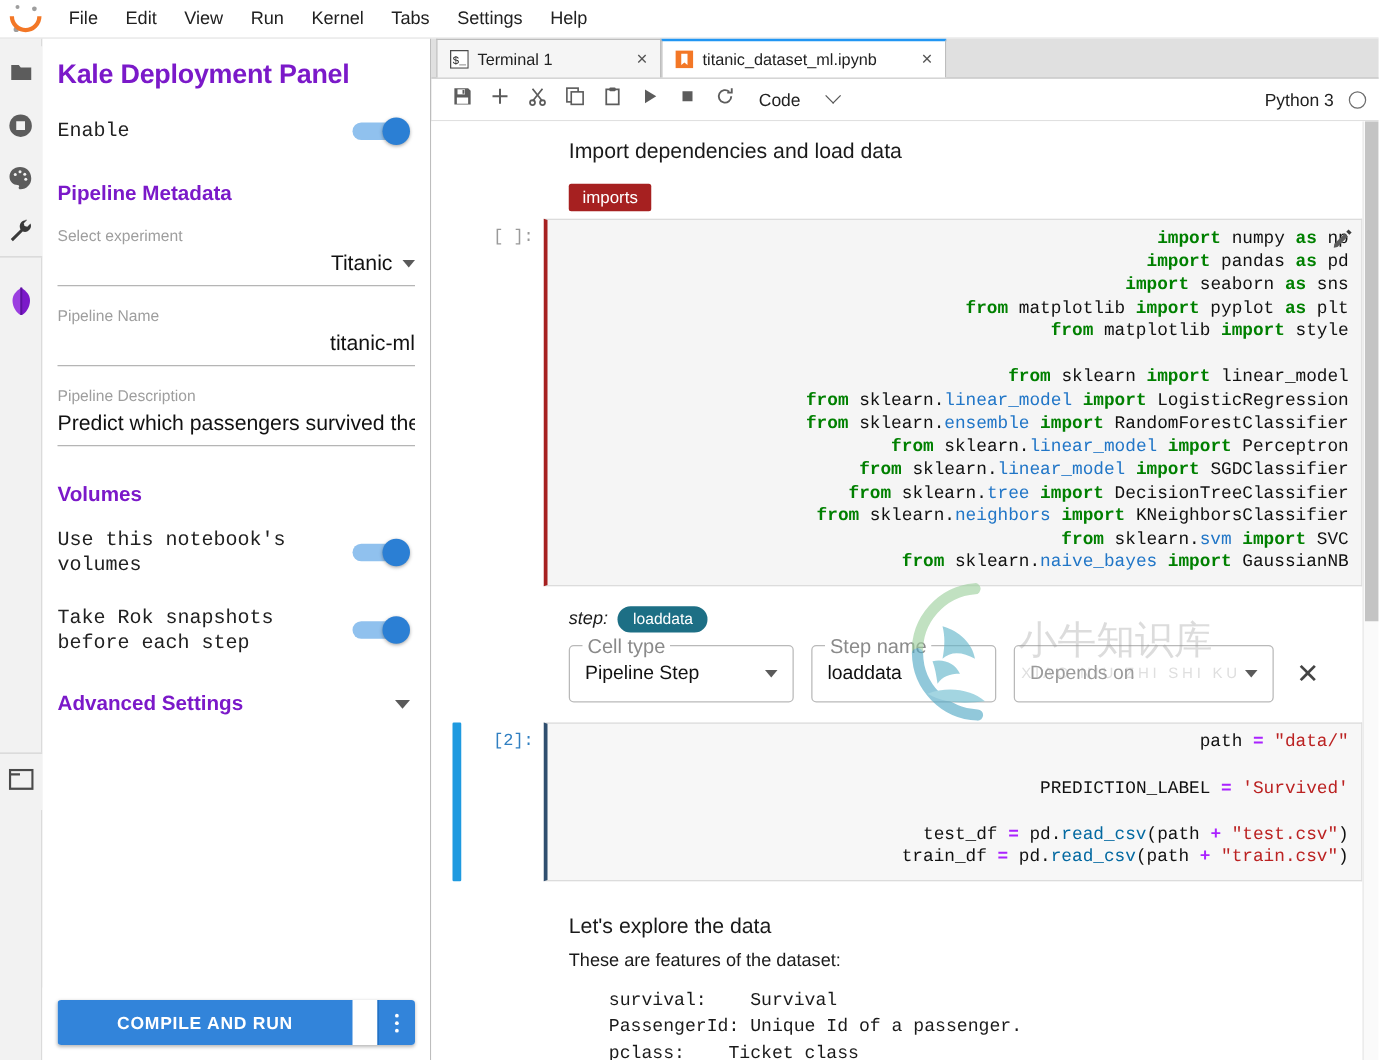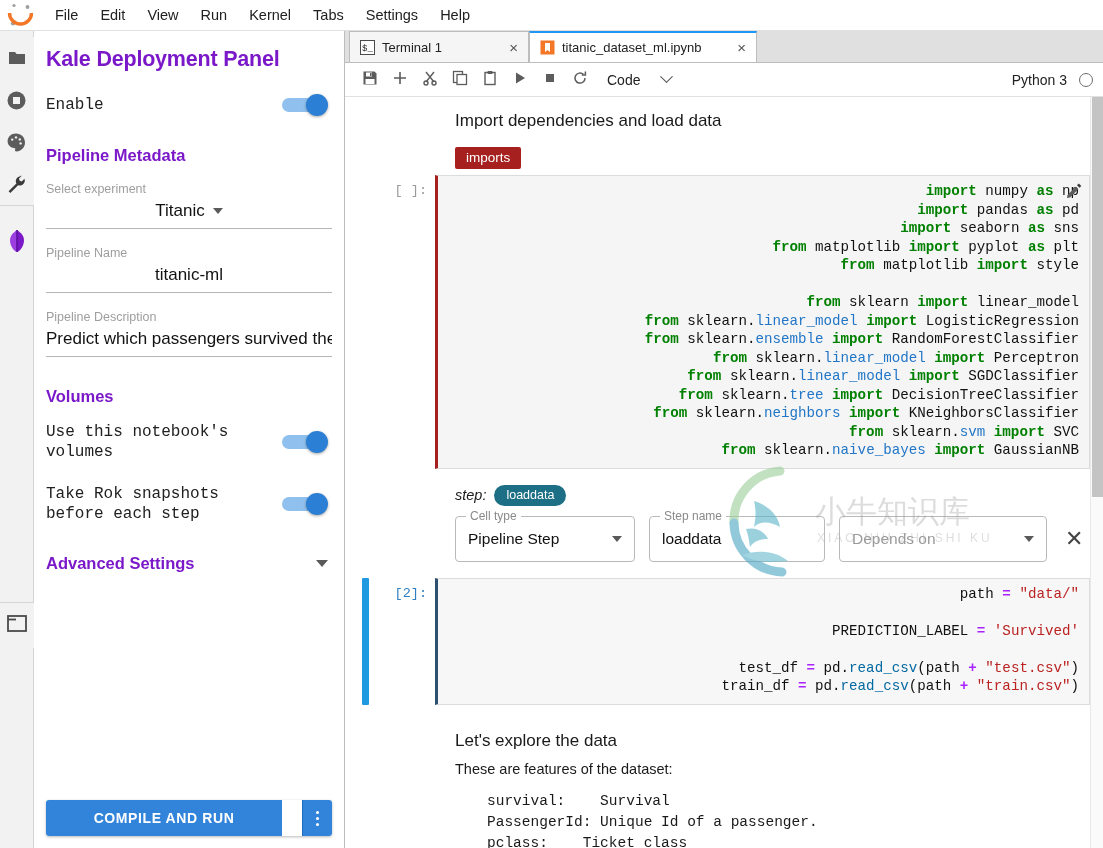--- a/index.html
+++ b/index.html
@@ -82,21 +82,21 @@
   .toggle .knob {
     position:absolute; right:0; top:0; width: 22px; height: 22px; border-radius: 50%;
     background: #2b7fd4; box-shadow: 0 1px 3px rgba(0,0,0,.35);
   }
 
   
   .field { padding: 0 12px; margin-top: 16px; }
   .field .flabel { font-size: 12.5px; color: #9e9e9e; line-height: 16px; }
   .field .fline {
     border-bottom: 1px solid #b5b5b5; display:flex; align-items:center;
-    justify-content: center; padding: 2px 0 5px 0;
+    justify-content: flex-end; padding: 2px 0 5px 0;
   }
   .field .fval { font-size: 17px; color: #111; line-height: 24px; white-space: nowrap; overflow: hidden; }
   .caret-down {
     width: 0; height: 0; border-left: 5px solid transparent; border-right: 5px solid transparent;
     border-top: 6px solid #5a5a5a; margin-left: 8px; flex:none;
   }
   .caret-down.big { border-left-width:6px; border-right-width:6px; border-top-width:7px; }
 
   .kale-footer {
     padding: 10px 12px 12px 12px; background:#fff;
@@ -210,21 +210,21 @@
     background: #1d6f85; color:#fff; font-size: 12.5px; border-radius: 11px;
     padding: 3px 12px 4px 12px;
   }
   .metarow { display: flex; align-items: center; gap: 14px; margin: 10px 0 0 110px; }
   .outfield {
     position: relative; height: 46px; border: 1px solid #b9b9b9; border-radius: 4px;
     display:flex; align-items:center; padding: 0 12px; background:#fff; cursor: pointer;
   }
   .outfield .legend {
     position:absolute; top: -8px; left: 10px; background:#fff; padding: 0 4px;
-    font-size: 12px; color: #8a8a8a;
+    font-size: 16px; color: #8a8a8a;
   }
   .outfield .ofval { font-size: 15.5px; color:#111; white-space: nowrap; }
   .outfield .ofval.ph { color: #9a9a9a; }
   .x-btn { font-size: 22px; color:#444; cursor:pointer; line-height:1; padding: 0 4px; }
 
   
   .watermark {
     position: absolute; left: 375px; top: 368px; width: 310px; height: 112px;
     pointer-events: none; opacity: .62; z-index: 5;
   }
@@ -542,21 +542,21 @@
             <span class="slabel">step:</span>
             <span class="pill">loaddata</span>
           </div>
 
           <div class="metarow">
             <div class="outfield" style="width:180px;">
               <span class="legend">Cell type</span>
               <span class="ofval">Pipeline Step</span>
               <span class="caret-down" style="margin-left:auto;"></span>
             </div>
-            <div class="outfield" style="width:176px;">
+            <div class="outfield" style="width:148px;">
               <span class="legend">Step name</span>
               <span class="ofval">loaddata</span>
             </div>
             <div class="outfield" style="width:208px;">
               <span class="ofval ph">Depends on</span>
               <span class="caret-down" style="margin-left:auto;"></span>
             </div>
             <div class="x-btn">✕</div>
           </div>
 

